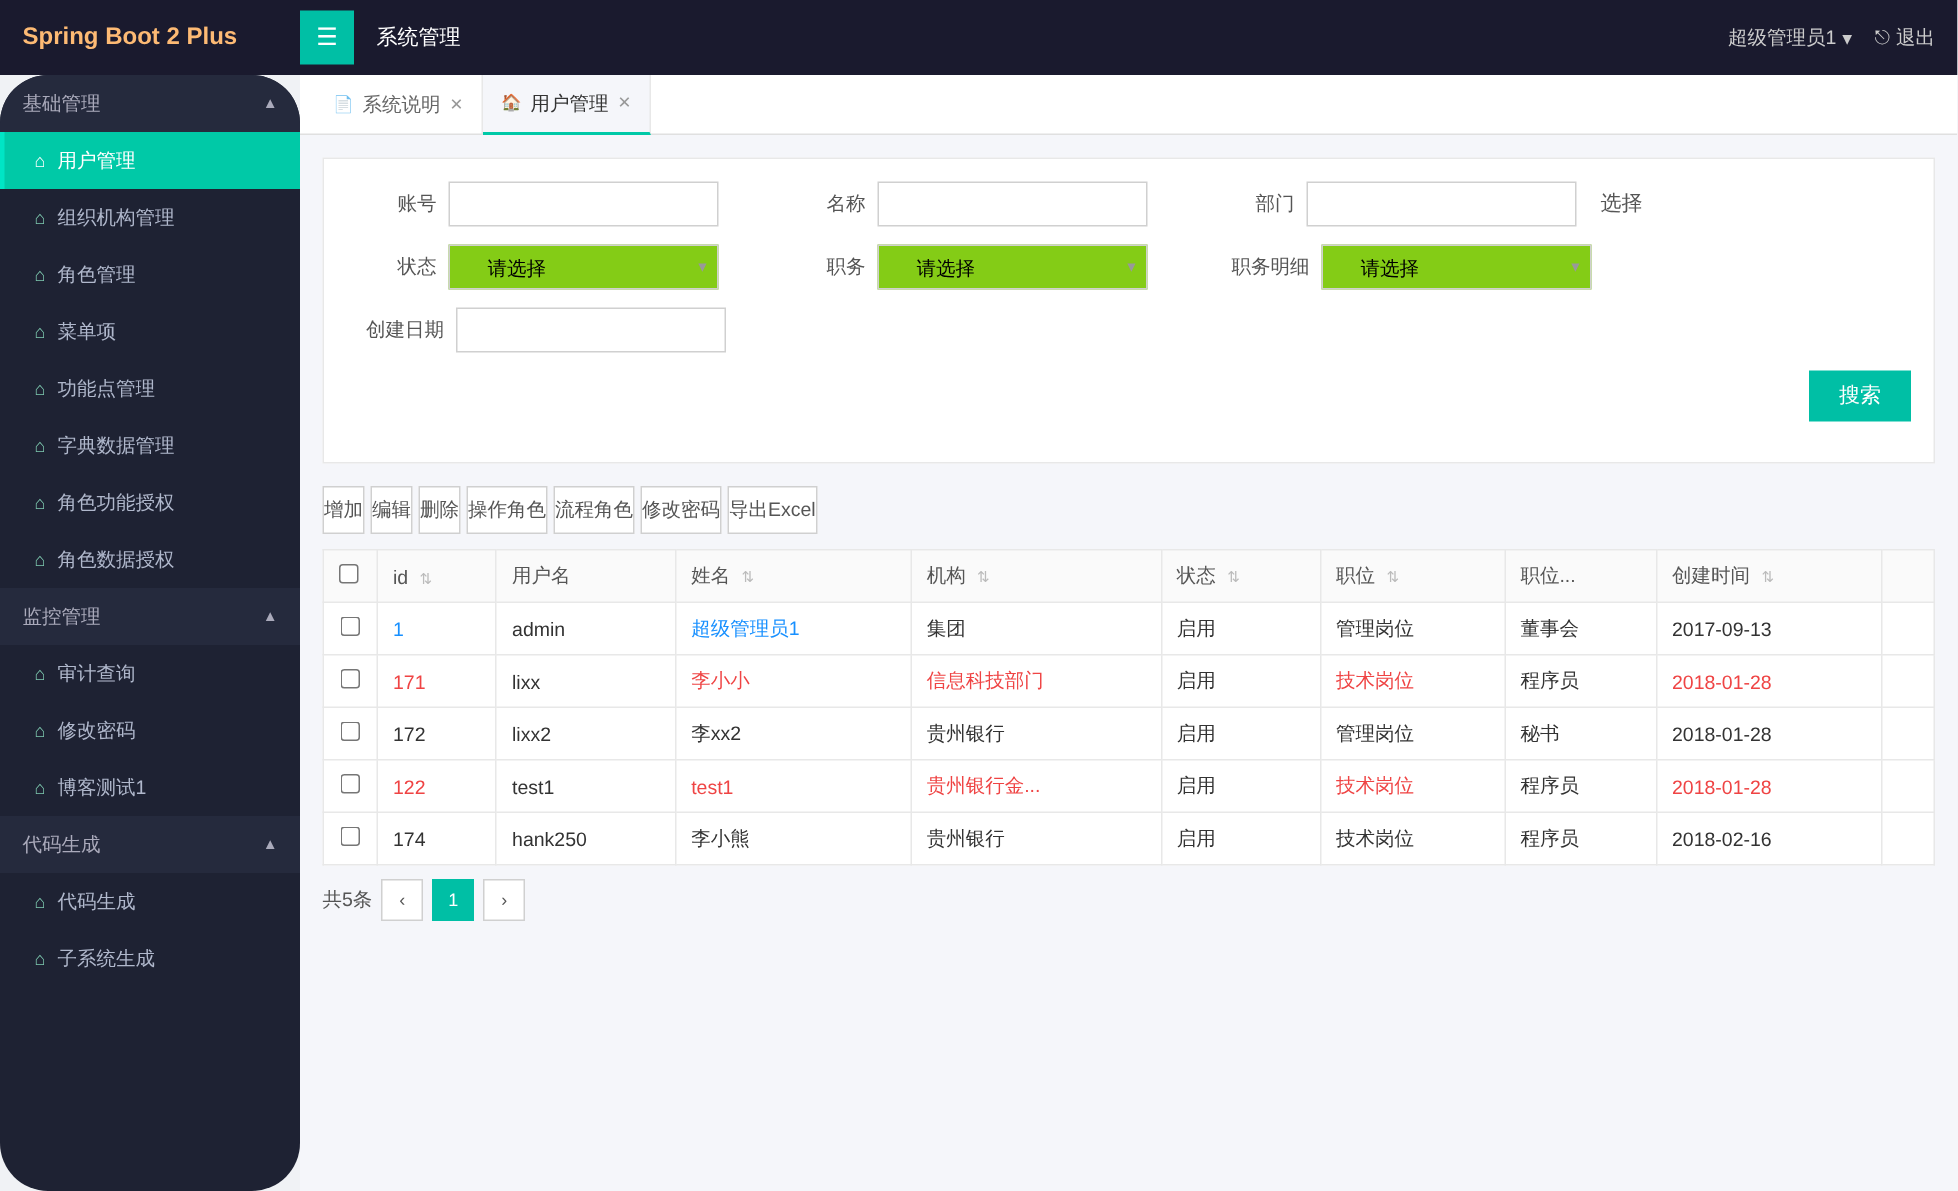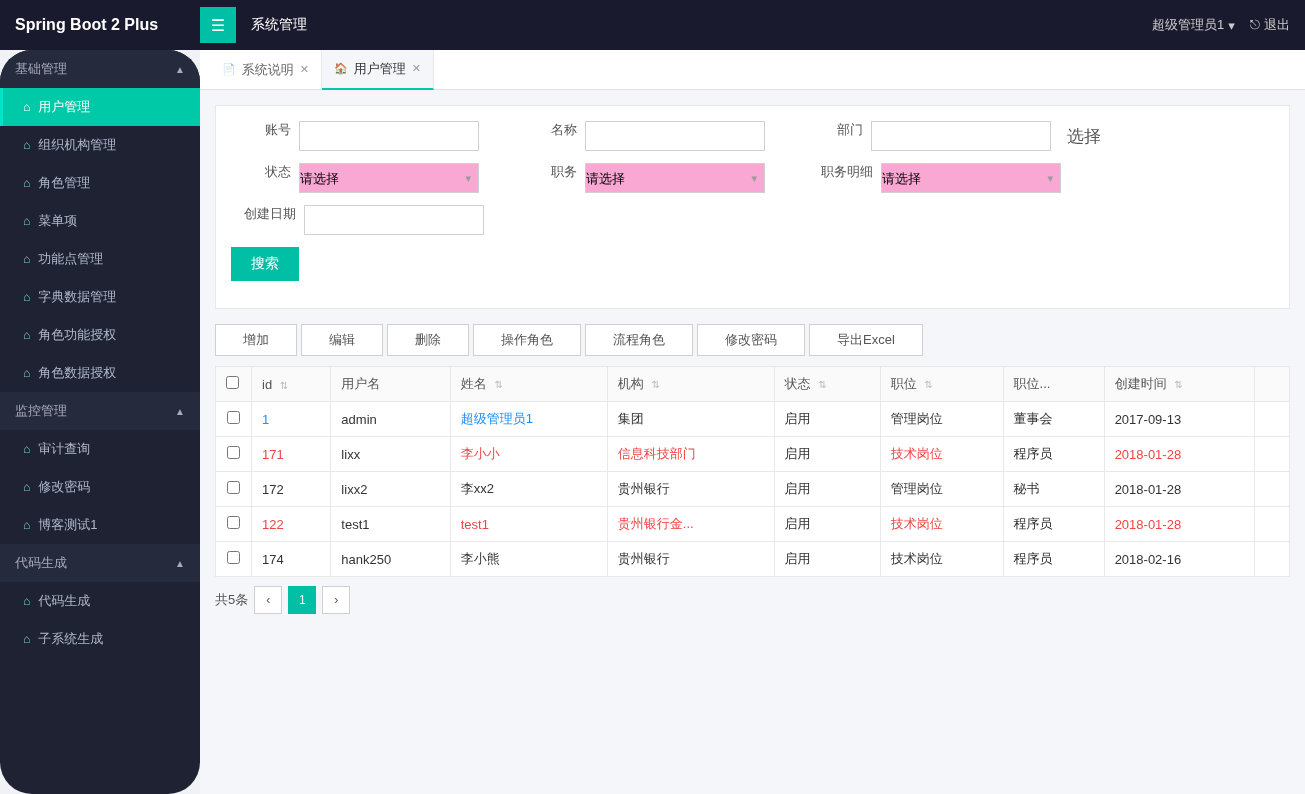--- a/index.html
+++ b/index.html
@@ -2,21 +2,21 @@
 <html><head>
   <meta charset="utf-8">
   <style>
     * { box-sizing: border-box; margin: 0; padding: 0; }
     body { font-family: "Microsoft YaHei", "PingFang SC", sans-serif; font-size: 13px; background: #f0f2f5; color: #333; height: 794px; overflow: hidden; display: flex; flex-direction: column; }
 
     
     .top-navbar {
       display: flex; align-items: center; background: #1a1a2e; height: 50px; padding: 0 15px; flex-shrink: 0; position: relative; z-index: 100;
     }
-    .brand { color: #ffffff; font-size: 16px; font-weight: bold; min-width: 185px; }
+    .brand { color: #fdba74; font-size: 16px; font-weight: bold; min-width: 185px; }
     .menu-toggle { background: #00bfa5; border: none; color: white; width: 36px; height: 36px; cursor: pointer; font-size: 16px; display: flex; align-items: center; justify-content: center; margin-right: 15px; }
     .nav-title { color: white; font-size: 14px; }
     .nav-right { margin-left: auto; display: flex; align-items: center; gap: 15px; color: #ccc; font-size: 13px; }
     .nav-right .user { display: flex; align-items: center; gap: 4px; cursor: pointer; }
     .nav-right .logout { display: flex; align-items: center; gap: 4px; cursor: pointer; color: #ccc; }
 
     
     .main-layout { display: flex; flex: 1; overflow: hidden; }
 
     
@@ -48,37 +48,37 @@
     .tab.active { color: #333; background: #f5f6fa; border-bottom: 2px solid #00c9a7; }
     .tab .tab-icon { font-size: 11px; }
     .tab .close-btn { font-size: 11px; color: #999; cursor: pointer; }
 
     
     .main-content { flex: 1; overflow-y: auto; padding: 15px; }
 
     
     .search-form { background: white; border: 1px solid #e8e8e8; padding: 15px; margin-bottom: 15px; }
     .form-row { display: flex; align-items: center; margin-bottom: 12px; flex-wrap: wrap; gap: 8px; }
-    .form-item { display: flex; gap: 8px; }
+    .form-item { display: flex; align-items: center; gap: 8px; }
     .form-label { width: 60px; text-align: right; color: #555; font-size: 13px; flex-shrink: 0; }
     .form-input { border: 1px solid #d0d0d0; padding: 5px 8px; font-size: 13px; height: 30px; width: 180px; outline: none; }
     .form-select-wrap { position: relative; display: inline-block; }
-    .form-select { border: 1px solid #d0d0d0; padding: 5px 24px 5px 0; font-size: 13px; height: 30px; width: 180px; appearance: none; background: #f9a8d4; cursor: pointer; outline: none; }
+    .form-select { border: 1px solid #d0d0d0; padding: 5px 24px 5px 25px; font-size: 13px; height: 30px; width: 180px; appearance: none; background: #84cc16; cursor: pointer; outline: none; }
     .form-select-wrap::after { content: "▾"; position: absolute; right: 8px; top: 50%; transform: translateY(-50%); color: #999; pointer-events: none; font-size: 11px; }
-    .form-row-last { justify-content: flex-start; }
+    .form-row-last { justify-content: flex-end; }
     .search-btn {
       background: #00bfa5; color: white; border: none; padding: 6px 20px;
       font-size: 14px; cursor: pointer; height: 34px;
     }
-    .select-label { color: #555; font-size: 17px; }
+    .select-label { color: #555; font-size: 14px; }
 
     
     .toolbar { display: flex; gap: 4px; margin-bottom: 10px; }
     .toolbar-btn {
-      border: 1px solid #d0d0d0; background: white; padding: 5px 27px;
+      border: 1px solid #d0d0d0; background: white; padding: 5px 0;
       font-size: 13px; cursor: pointer; color: #555; height: 32px;
     }
 
     
     .data-table { width: 100%; border-collapse: collapse; background: white; font-size: 13px; }
     .data-table th {
       background: #fafafa; border: 1px solid #e8e8e8; padding: 8px 10px;
       font-weight: normal; color: #555; text-align: left; white-space: nowrap; margin-top: 40px;
     }
     .data-table th .sort-icon { color: #bbb; margin-left: 4px; font-size: 10px; }

